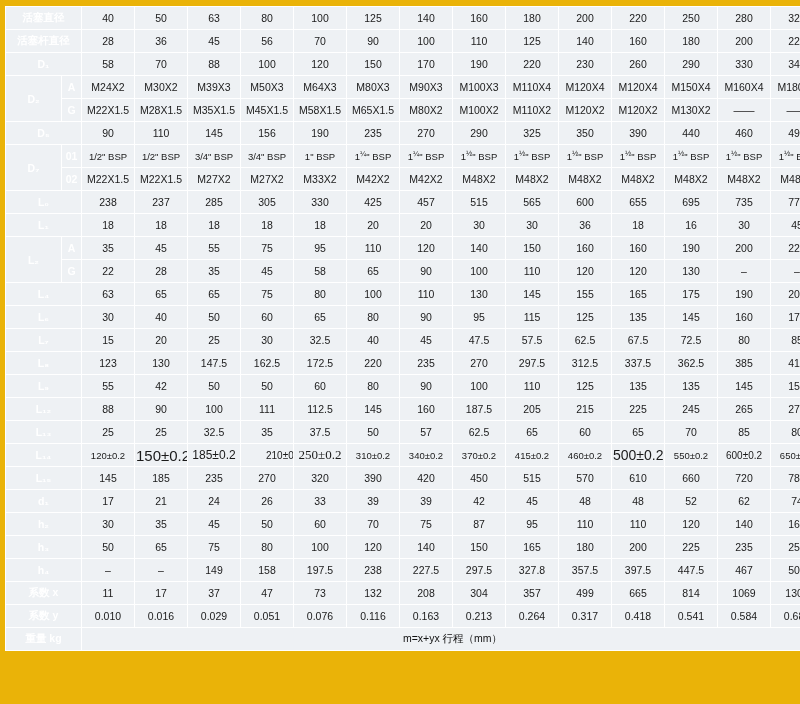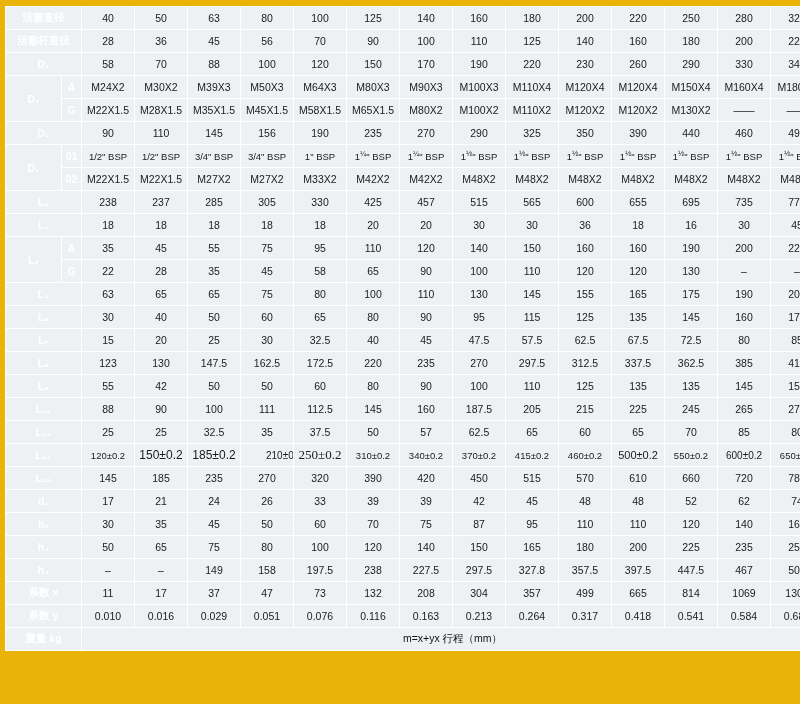--- a/index.html
+++ b/index.html
@@ -382,30 +382,30 @@
           <td class="val">65</td>
           <td class="val">60</td>
           <td class="val">65</td>
           <td class="val">70</td>
           <td class="val">85</td>
           <td class="val">80</td>
         </tr>
         <tr>
           <td class="lbl" colspan="2">L₁₄</td>
           <td class="val" style="font-size: 9.5px;">120±0.2</td>
-          <td class="val" style="font-size: 12px;">150±0.2</td>
+          <td class="val" style="font-size: 15px;">150±0.2</td>
           <td class="val" style="font-size: 12px;">185±0.2</td>
           <td class="val" style="font-size: 10px; padding-left: 25px;">210±0.2</td>
           <td class="val" style="font-size: 13px; font-family: Liberation Serif, serif;">250±0.2</td>
           <td class="val" style="font-size: 9.5px;">310±0.2</td>
           <td class="val" style="font-size: 9.5px;">340±0.2</td>
           <td class="val" style="font-size: 9.5px;">370±0.2</td>
           <td class="val" style="font-size: 9.5px;">415±0.2</td>
           <td class="val" style="font-size: 9.5px; margin-left: 44px;">460±0.2</td>
-          <td class="val" style="font-size: 11px;">500±0.2</td>
+          <td class="val" style="font-size: 14px;">500±0.2</td>
           <td class="val" style="font-size: 9.5px;">550±0.2</td>
           <td class="val" style="font-size: 10px; margin-top: 26px;">600±0.2</td>
           <td class="val" style="font-size: 9.5px;">650±0.2</td>
         </tr>
         <tr>
           <td class="lbl" colspan="2">L₁₅</td>
           <td class="val">145</td>
           <td class="val">185</td>
           <td class="val">235</td>
           <td class="val">270</td>

